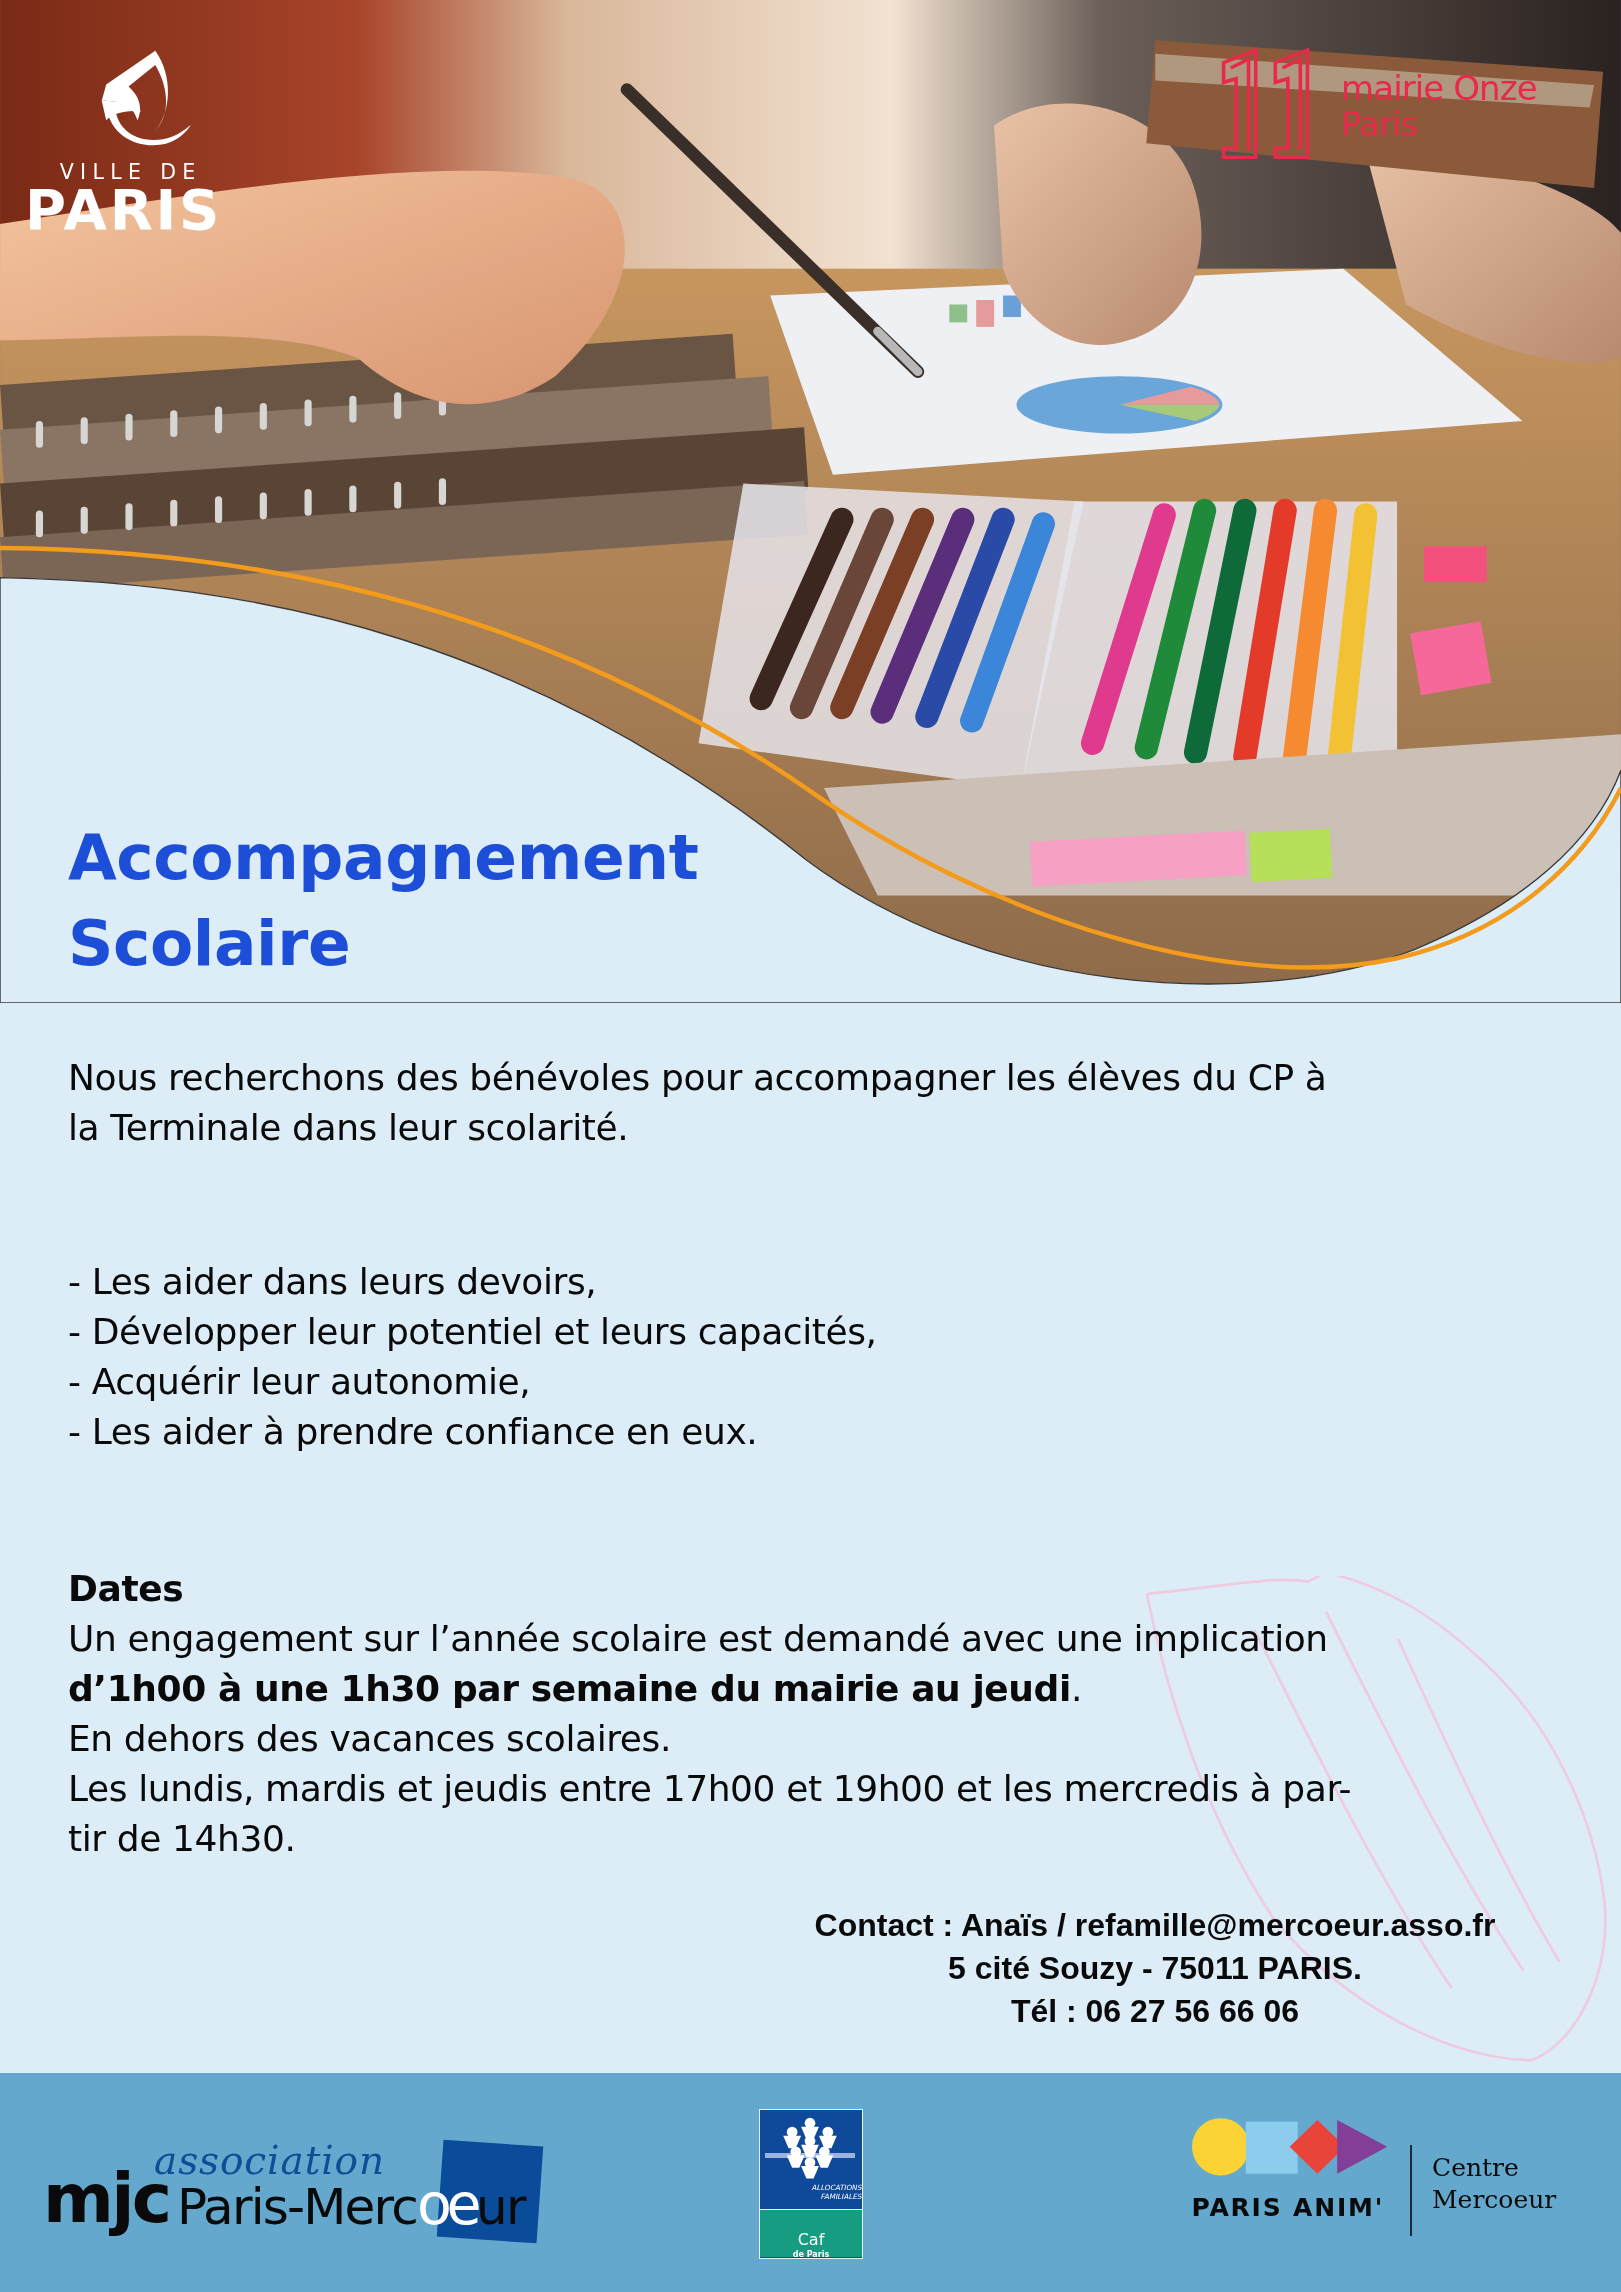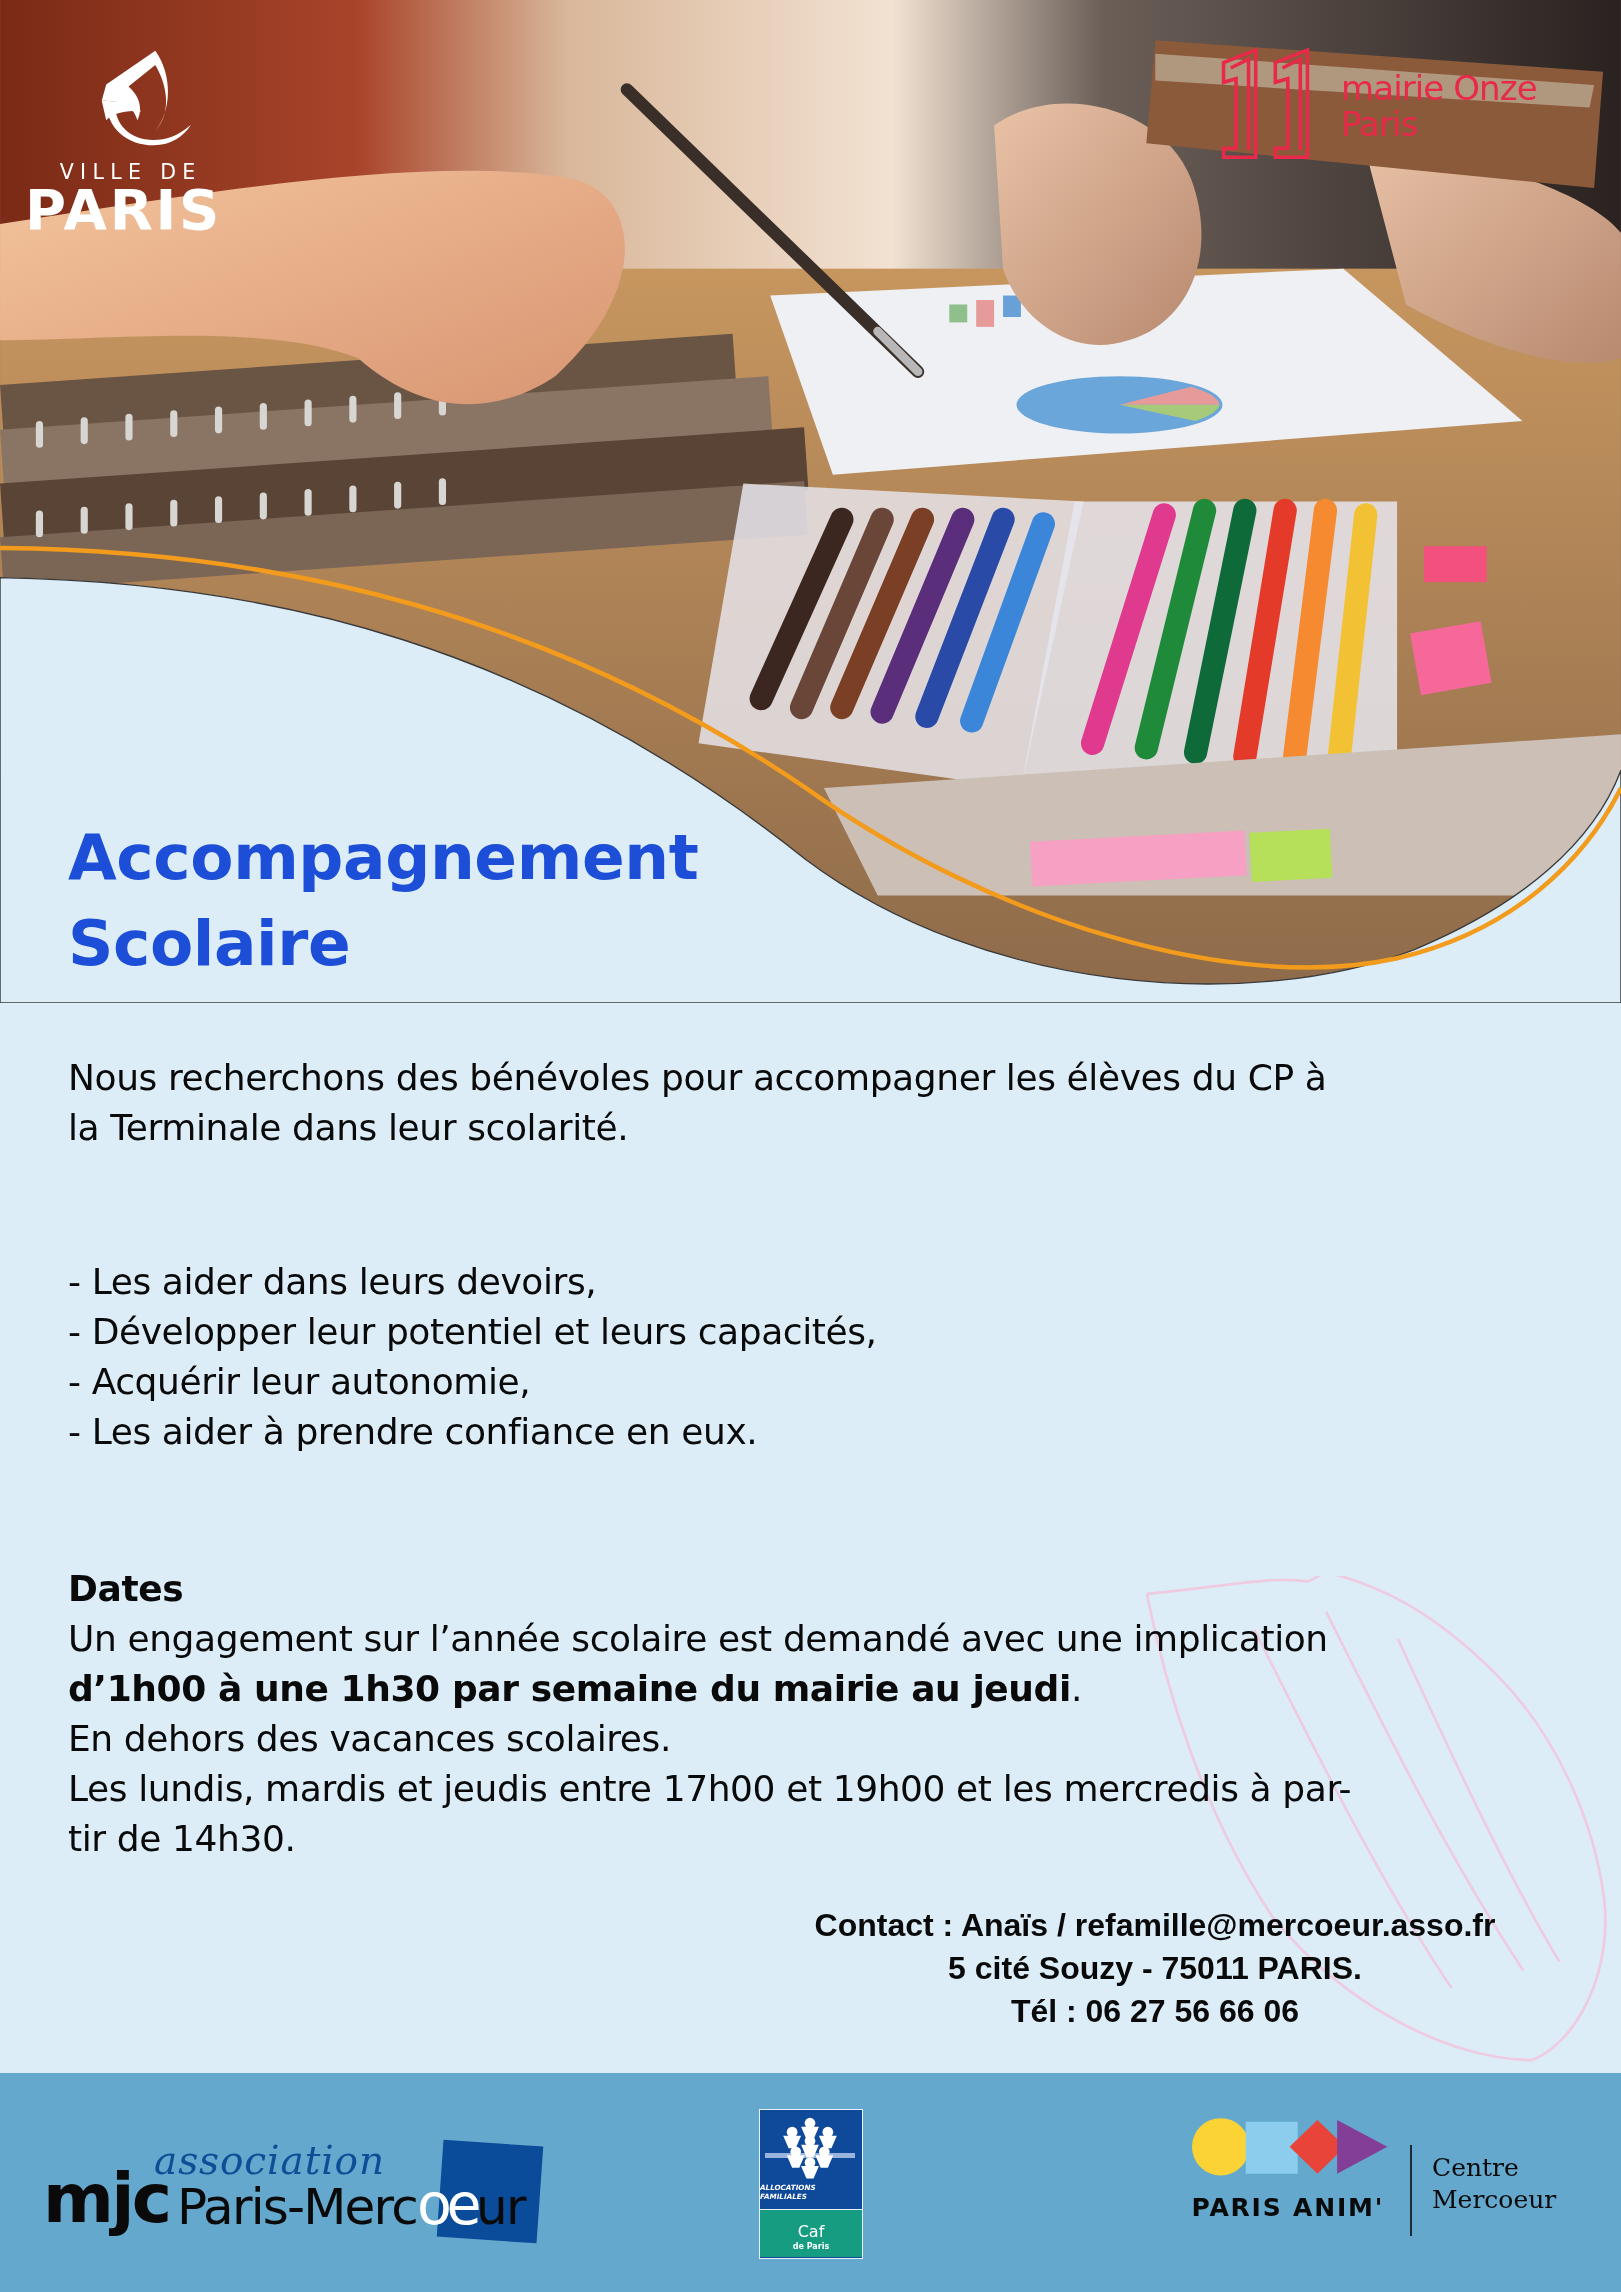--- a/index.html
+++ b/index.html
@@ -105,29 +105,29 @@
 
     .caf {
       position: absolute; left: 759px; top: 36px; width: 104px; height: 150px;
       border: 1.8px solid #e8f2fa; background: #0f4a9a;
     }
     .caf-top { height: 99px; position: relative; }
     .caf-top .bar {
       position: absolute; left: 5.4px; top: 43px; width: 90px; height: 5.4px; background: #9bb4de;
     }
     .caf-label {
-      position: absolute; left: 0; width: 100%; text-align: left;
-      font-family: "DejaVu Sans", sans-serif; font-style: italic; font-weight: bold;
+      position: absolute; left: 0; width: 100%; text-align: right;
+      font-family: "DejaVu Sans", sans-serif; font-style: italic; font-weight: normal;
       font-size: 7.2px; color: #fff; line-height: 9px;
     }
     .caf-bottom {
       height: 48px; background: #169c80; border-top: 1.8px solid #e8f2fa;
       text-align: center; color: #fff;
     }
-    .caf-caf { font-family: "DejaVu Sans", sans-serif; font-size: 16px; padding-top: 12px; line-height: 19.7px; }
+    .caf-caf { font-family: "DejaVu Sans", sans-serif; font-size: 16px; padding-top: 20px; line-height: 19.7px; }
     .caf-deparis { font-family: "DejaVu Sans", sans-serif; font-size: 8px; font-weight: bold; line-height: 10.7px; }
 
     .paris-anim {
       position: absolute; left: 1188px; top: 45px; width: 394px; height: 107px;
     }
     .pa-label {
       position: absolute; left: 3.6px; top: 75px;
       font-family: "DejaVu Sans", sans-serif; font-weight: bold; font-size: 25px;
       letter-spacing: 1.8px; color: #0a0a0a;
     }

